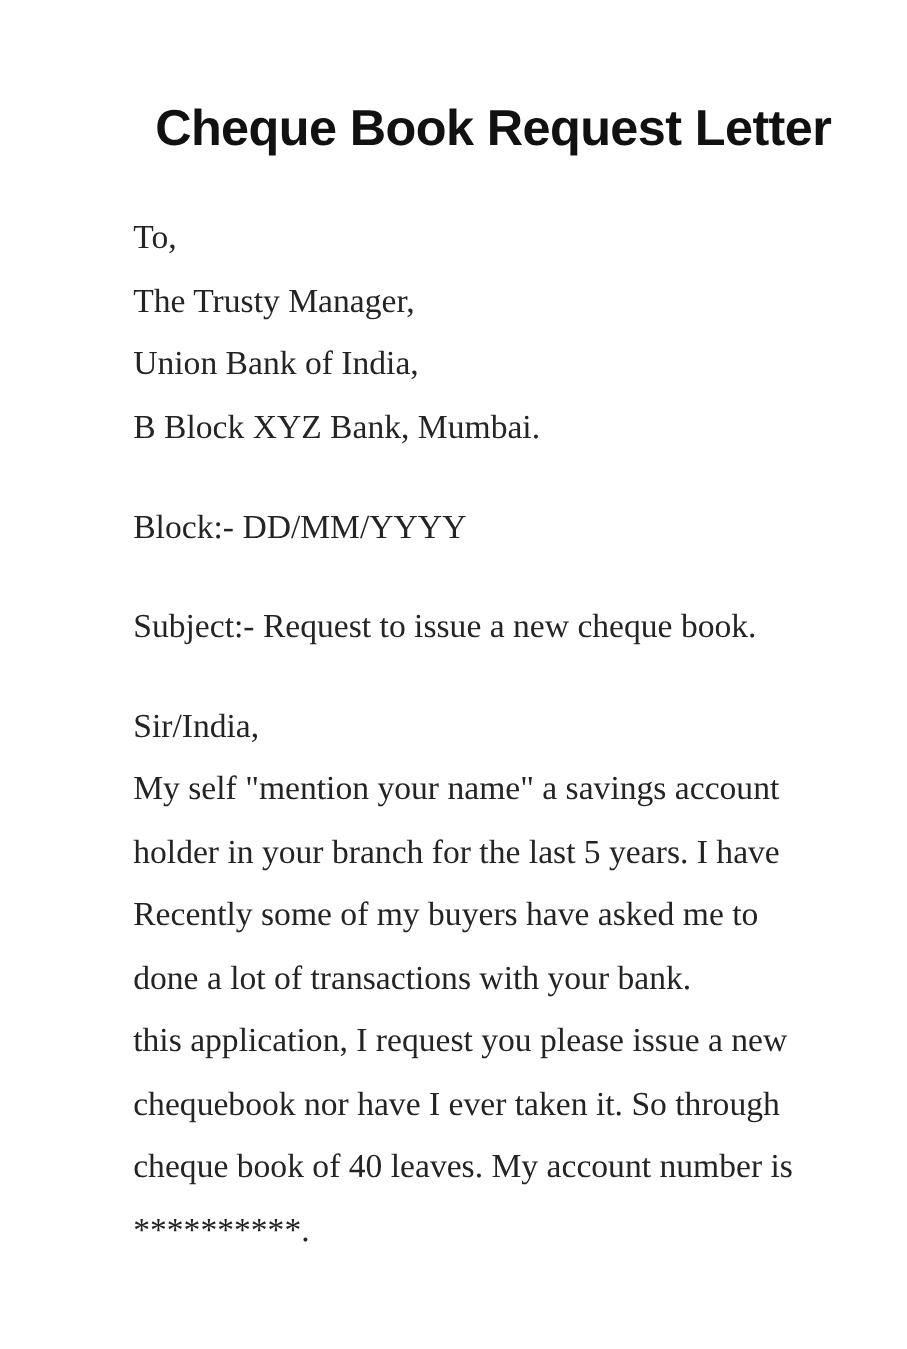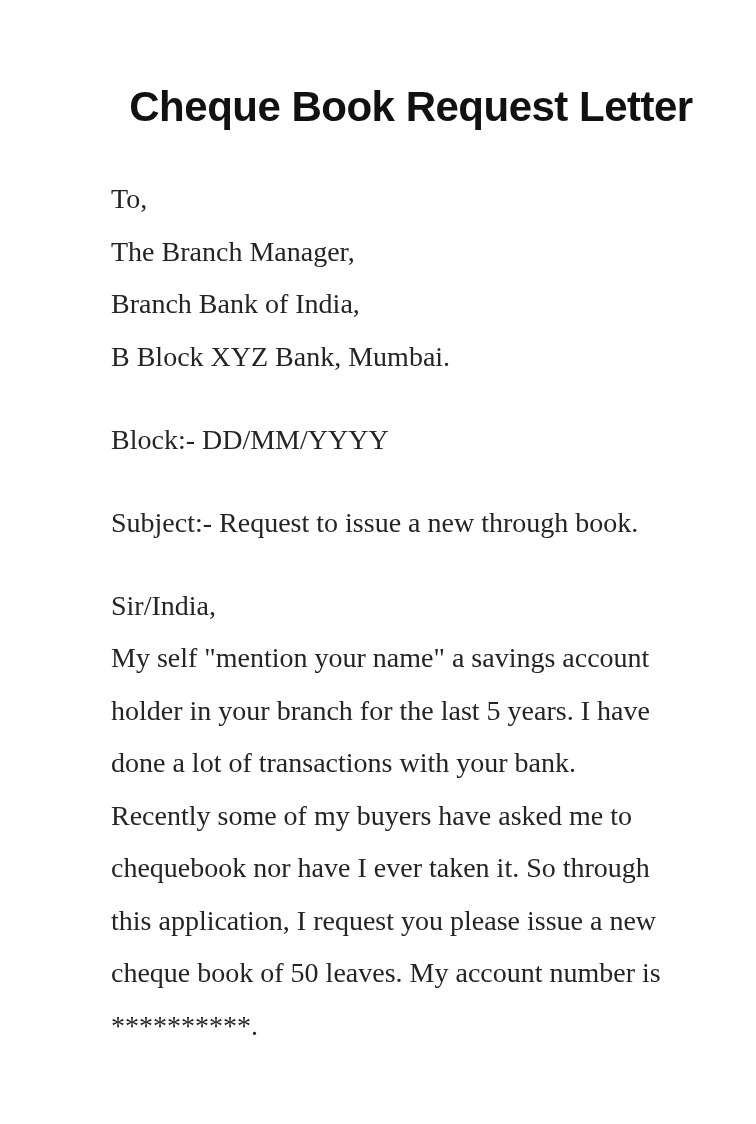--- a/index.html
+++ b/index.html
@@ -55,40 +55,40 @@
 <body>
 
 <div class="page">
 
   <h1 class="page-title">Cheque Book Request Letter</h1>
 
   <div class="letter">
 
     <div class="block">
       <div class="line">To,</div>
-      <div class="line">The Branch Manager,</div>
-      <div class="line">Branch Bank of India,</div>
+      <div class="line">The Trusty Manager,</div>
+      <div class="line">Union Bank of India,</div>
       <div class="line">B Block XYZ Bank, Mumbai.</div>
     </div>
 
     <div class="block">
       <div class="line">Block:- DD/MM/YYYY</div>
     </div>
 
     <div class="block">
-      <div class="line">Subject:- Request to issue a new through book.</div>
+      <div class="line">Subject:- Request to issue a new cheque book.</div>
     </div>
 
     <div class="block">
       <div class="line">Sir/India,</div>
       <div class="line">My self "mention your name" a savings account</div>
       <div class="line">holder in your branch for the last 5 years. I have</div>
+      <div class="line">Recently some of my buyers have asked me to</div>
       <div class="line">done a lot of transactions with your bank.</div>
-      <div class="line">Recently some of my buyers have asked me to</div>
+      <div class="line">this application, I request you please issue a new</div>
       <div class="line">chequebook nor have I ever taken it. So through</div>
-      <div class="line">this application, I request you please issue a new</div>
-      <div class="line">cheque book of 50 leaves. My account number is</div>
+      <div class="line">cheque book of 40 leaves. My account number is</div>
       <div class="line">**********.</div>
     </div>
 
 
   </div>
 </div>
 
 </body></html>

